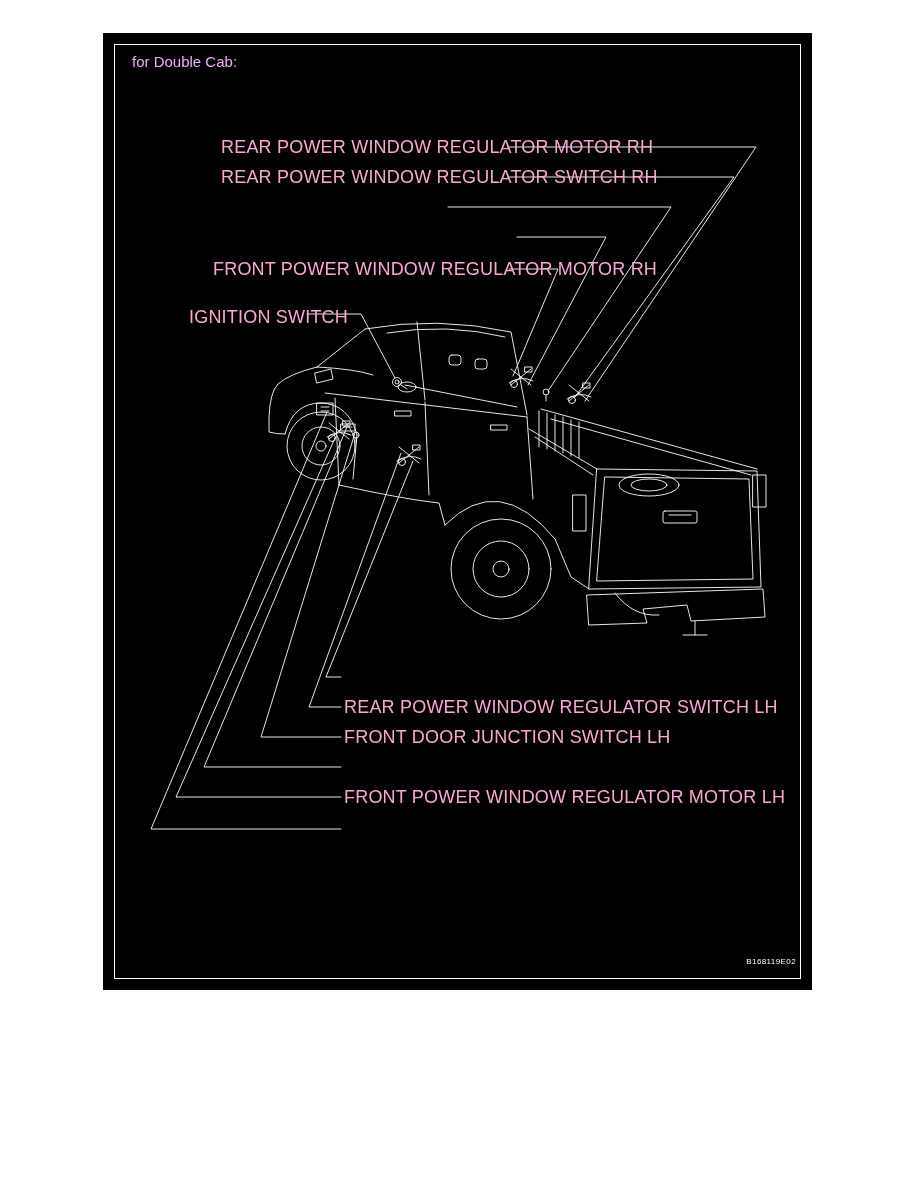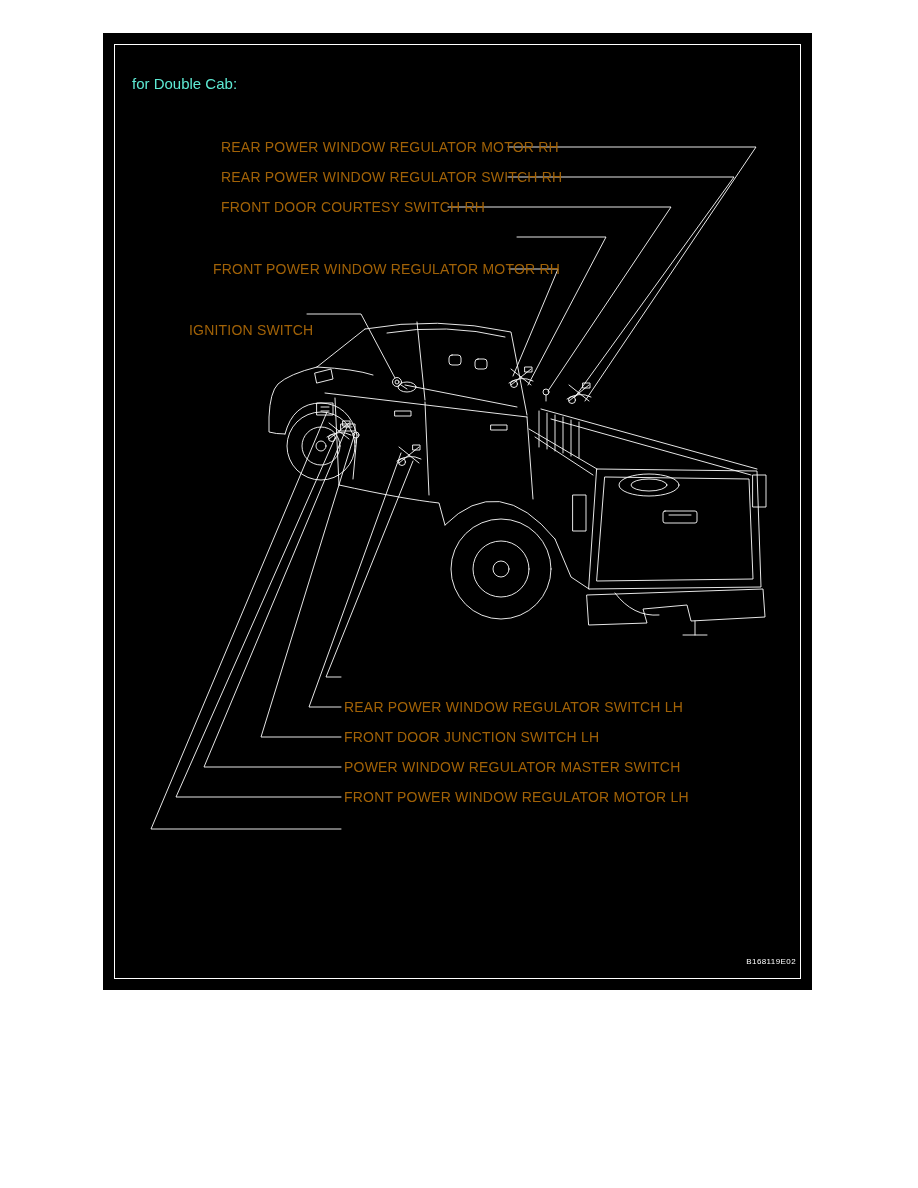--- a/index.html
+++ b/index.html
@@ -1,23 +1,23 @@
 <!DOCTYPE html>
 <html><head>
 <meta charset="utf-8">
 <style>
   html,body{margin:0;padding:0;background:#ffffff;}
   .page{position:relative;width:918px;height:1188px;background:#ffffff;overflow:hidden;
         font-family:"Liberation Sans",sans-serif;}
   .diagram{position:absolute;left:103px;top:33px;width:709px;height:957px;background:#000000;}
   .inner-border{position:absolute;left:11px;top:11px;right:11px;bottom:11px;
                 border:1px solid #ffffff;pointer-events:none;}
-  .caption{position:absolute;left:29px;top:20px;color:#5eead4;font-size:15px;white-space:nowrap;margin-top:22px;}
+  .caption{position:absolute;left:29px;top:20px;color:#f0abfc;font-size:15px;white-space:nowrap;}
   .art{position:absolute;left:0;top:0;}
-  .lbl{position:absolute;height:18px;line-height:18px;color:#a16207;font-size:14px;
+  .lbl{position:absolute;height:18px;line-height:18px;color:#f9a8d4;font-size:18px;
        letter-spacing:.2px;white-space:nowrap;}
   .fig-code{position:absolute;right:16px;top:924px;color:#ffffff;font-size:8px;letter-spacing:.4px;text-align:center;}
 </style>
 </head>
 <body>
 
 <div class="page">
   <div class="diagram">
 
     <svg class="art" width="709" height="957" viewBox="0 0 709 957">
@@ -140,24 +140,22 @@
         </g>
       </g>
     </svg>
 
     <div class="inner-border"></div>
 
     <div class="caption">for Double Cab:</div>
 
     <div class="lbl" style="left:118px;top:105px">REAR POWER WINDOW REGULATOR MOTOR RH</div>
     <div class="lbl" style="left:118px;top:135px">REAR POWER WINDOW REGULATOR SWITCH RH</div>
-    <div class="lbl" style="left:118px;top:165px">FRONT DOOR COURTESY SWITCH RH</div>
     <div class="lbl" style="left:110px;top:227px">FRONT POWER WINDOW REGULATOR MOTOR RH</div>
-    <div class="lbl" style="left:86px;top:288px">IGNITION SWITCH</div>
+    <div class="lbl" style="left:86px;top:275px">IGNITION SWITCH</div>
 
     <div class="lbl" style="left:241px;top:665px">REAR POWER WINDOW REGULATOR SWITCH LH</div>
     <div class="lbl" style="left:241px;top:695px">FRONT DOOR JUNCTION SWITCH LH</div>
-    <div class="lbl" style="left:241px;top:725px">POWER WINDOW REGULATOR MASTER SWITCH</div>
     <div class="lbl" style="left:241px;top:755px">FRONT POWER WINDOW REGULATOR MOTOR LH</div>
 
     <div class="fig-code">B168119E02</div>
   </div>
 </div>
 
 </body></html>

